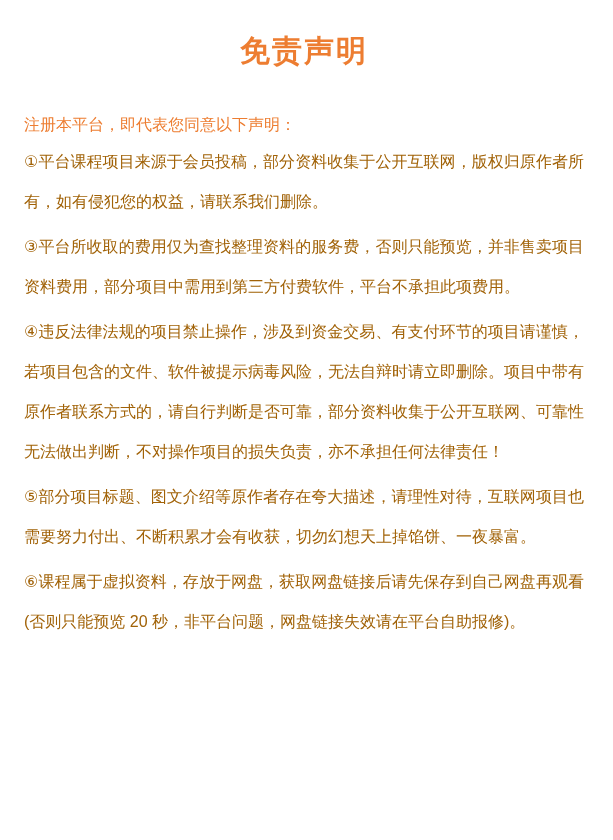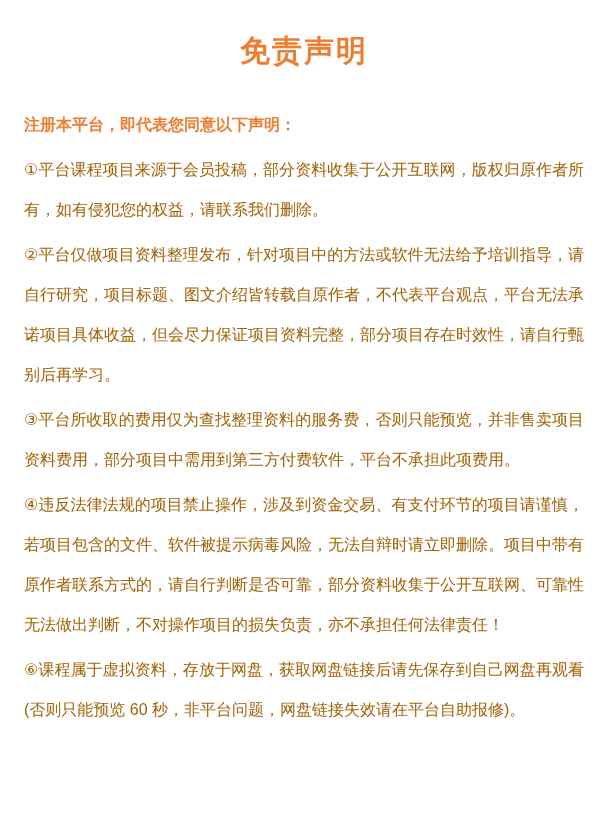--- a/index.html
+++ b/index.html
@@ -24,24 +24,24 @@
   .title {
     margin: 0;
     font-size: 30px;
     line-height: 30px;
     font-weight: bold;
     text-align: center;
     color: #ED7D31;
     letter-spacing: 2px;
   }
   .intro {
-    margin: 49px 0 15px 0;
+    margin: 49px 0 7px 0;
     font-size: 16px;
     line-height: 20px;
-    font-weight: bold;
+    font-weight: normal;
     color: #ED7D31;
   }
   .para {
     margin: 0 0 5px 0;
     font-size: 16px;
     line-height: 40px;
     color: #a16207;
     text-align: justify;
     text-justify: inter-ideograph;
     word-break: break-all;
@@ -50,21 +50,21 @@
 </head>
 <body>
 
 <div class="page">
   <h1 class="title">免责声明</h1>
 
   <p class="intro">注册本平台，即代表您同意以下声明：</p>
 
   <p class="para">①平台课程项目来源于会员投稿，部分资料收集于公开互联网，版权归原作者所有，如有侵犯您的权益，请联系我们删除。</p>
 
-  <p class="para">②平台仅做项目资料整理发布，针对项目中的方法或软件无法给予培训指导，请自行研究，项目标题、图文介绍皆转载自原作者，不代表平台观点，平台无法承诺项目具体收益，但会尽力保证项目资料完整，部分项目存在时效性，请自行甄别后再学习。</p>
 
   <p class="para">③平台所收取的费用仅为查找整理资料的服务费，否则只能预览，并非售卖项目资料费用，部分项目中需用到第三方付费软件，平台不承担此项费用。</p>
 
   <p class="para">④违反法律法规的项目禁止操作，涉及到资金交易、有支付环节的项目请谨慎，若项目包含的文件、软件被提示病毒风险，无法自辩时请立即删除。项目中带有原作者联系方式的，请自行判断是否可靠，部分资料收集于公开互联网、可靠性无法做出判断，不对操作项目的损失负责，亦不承担任何法律责任！</p>
 
+  <p class="para">⑤部分项目标题、图文介绍等原作者存在夸大描述，请理性对待，互联网项目也需要努力付出、不断积累才会有收获，切勿幻想天上掉馅饼、一夜暴富。</p>
 
-  <p class="para">⑥课程属于虚拟资料，存放于网盘，获取网盘链接后请先保存到自己网盘再观看(否则只能预览 60 秒，非平台问题，网盘链接失效请在平台自助报修)。</p>
+  <p class="para">⑥课程属于虚拟资料，存放于网盘，获取网盘链接后请先保存到自己网盘再观看(否则只能预览 20 秒，非平台问题，网盘链接失效请在平台自助报修)。</p>
 </div>
 
 </body></html>

